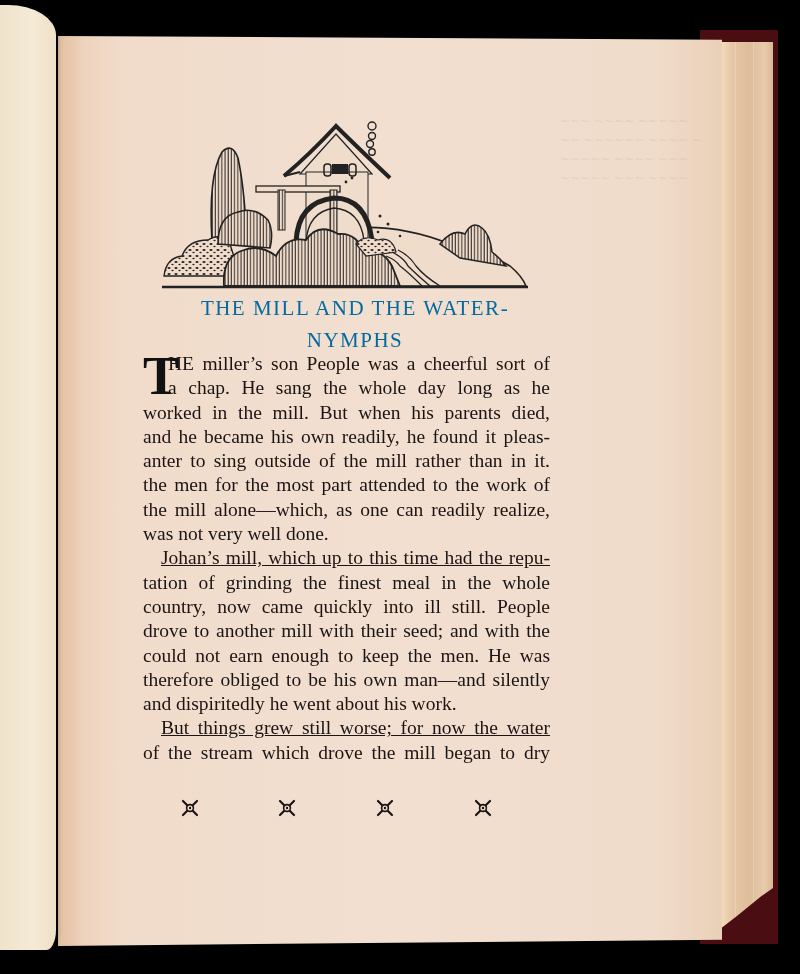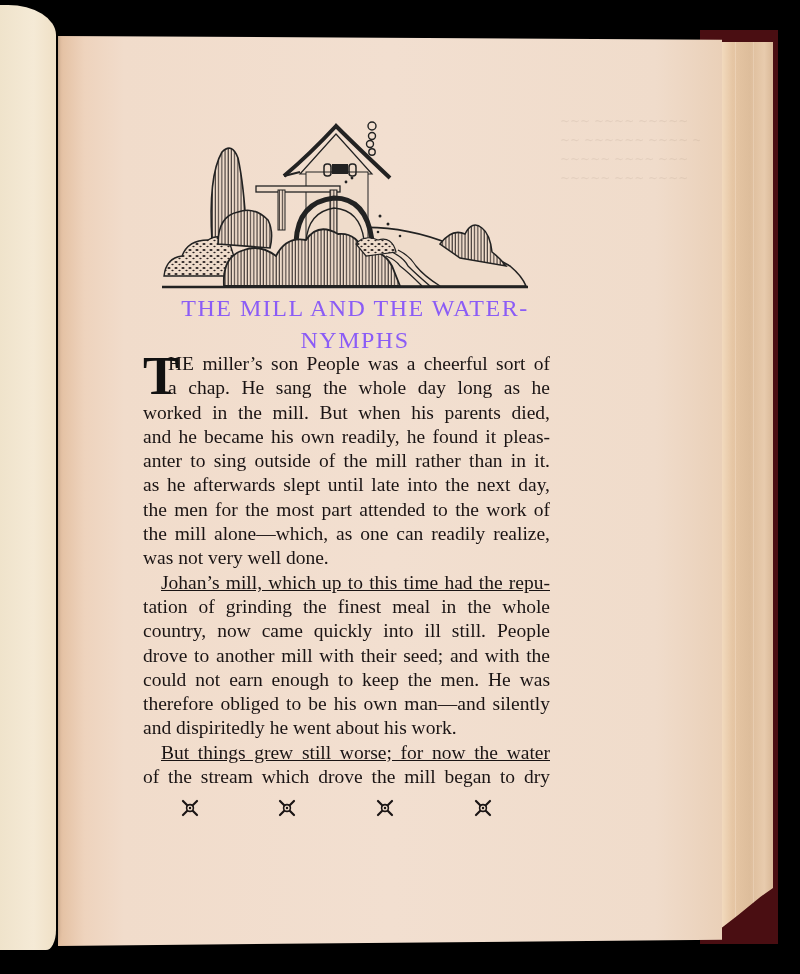--- a/index.html
+++ b/index.html
@@ -85,22 +85,22 @@
       width: 370px;
       height: 174px;
     }
     .title {
       position: absolute;
       left: 150px;
       top: 292px;
       width: 410px;
       text-align: center;
       font-family: "Liberation Serif", serif;
-      color: #8b5cf6;
-      font-size: 24px;
+      color: #0369a1;
+      font-size: 21px;
       letter-spacing: 1.5px;
       line-height: 32px;
     }
     .body-text {
       position: absolute;
       left: 143px;
       top: 352px;
       width: 407px;
       font-family: "Liberation Serif", serif;
       color: #1a1414;
@@ -236,21 +236,20 @@
     <div>NYMPHS</div>
   </div>
 
   <div class="body-text">
     <span class="drop-cap">T</span>
     <span class="line after-drop">HE miller’s son People was a cheerful sort of</span>
     <span class="line after-drop">a chap.  He sang the whole day long as he</span>
     <span class="line">worked in the mill.  But when his parents died,</span>
     <span class="line">and he became his own readily, he found it pleas-</span>
     <span class="line">anter to sing outside of the mill rather than in it.</span>
-    <span class="line">as he afterwards slept until late into the next day,</span>
     <span class="line">the men for the most part attended to the work of</span>
     <span class="line">the mill alone—which, as one can readily realize,</span>
     <span class="line last">was not very well done.</span>
     <span class="line indent">Johan’s mill, which up to this time had the repu-</span>
     <span class="line">tation of grinding the finest meal in the whole</span>
     <span class="line">country, now came quickly into ill still.  People</span>
     <span class="line">drove to another mill with their seed; and with the</span>
     <span class="line">could not earn enough to keep the men.  He was</span>
     <span class="line">therefore obliged to be his own man—and silently</span>
     <span class="line last">and dispiritedly he went about his work.</span>

